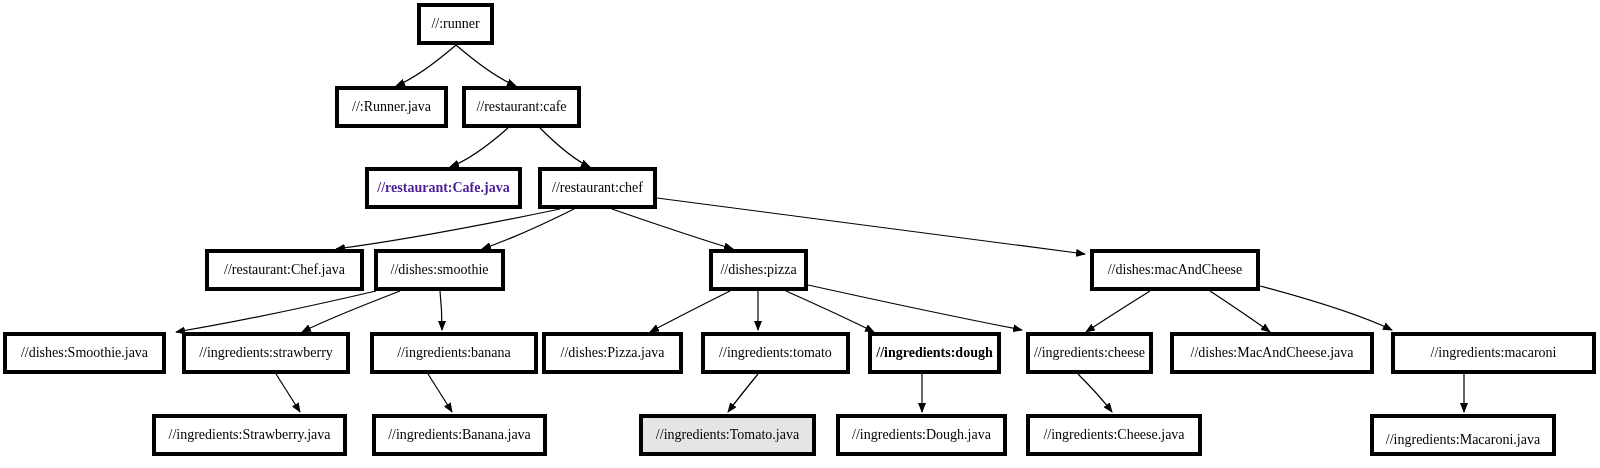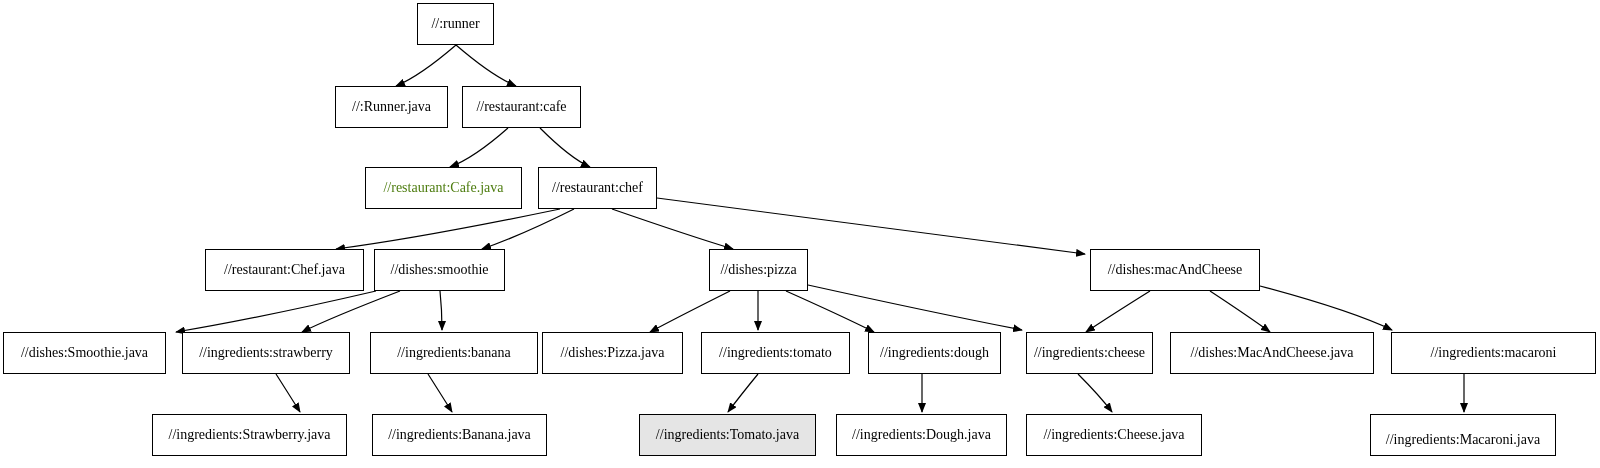--- a/index.html
+++ b/index.html
@@ -26,21 +26,21 @@
   #node-layer {
     position: absolute;
     left: 0;
     top: 0;
     width: 1600px;
     height: 468px;
   }
   .node {
     position: absolute;
     box-sizing: border-box;
-    border: 1px solid #fca5a5;
+    border: 4px solid #fca5a5;
     background: #ffffff;
     display: flex;
     align-items: center;
     justify-content: center;
     overflow: hidden;
   }
   .node-label {
     font-family: "Liberation Serif", "DejaVu Serif", serif;
     font-size: 14px;
     line-height: 14px;
@@ -90,21 +90,21 @@
       <div class="node" style="left: 417px; top: 3px; width: 77px; height: 42px; background: rgb(255, 255, 255); border-color: rgb(0, 0, 0);">
         <span class="node-label" style="color: rgb(0, 0, 0);">//:runner</span>
       </div>
       <div class="node" style="left: 335px; top: 86px; width: 113px; height: 42px; background: rgb(255, 255, 255); border-color: rgb(0, 0, 0);">
         <span class="node-label" style="color: rgb(0, 0, 0);">//:Runner.java</span>
       </div>
       <div class="node" style="left: 462px; top: 86px; width: 119px; height: 42px; background: rgb(255, 255, 255); border-color: rgb(0, 0, 0);">
         <span class="node-label" style="color: rgb(0, 0, 0);">//restaurant:cafe</span>
       </div>
       <div class="node" style="left: 365px; top: 167px; width: 157px; height: 42px; background: rgb(255, 255, 255); border-color: rgb(0, 0, 0);">
-        <span class="node-label" style="color: #4d7c0f;">//restaurant:Cafe.java</span>
+        <span class="node-label" style="color: #4c1d95; font-weight: bold;">//restaurant:Cafe.java</span>
       </div>
       <div class="node" style="left: 538px; top: 167px; width: 119px; height: 42px; background: rgb(255, 255, 255); border-color: rgb(0, 0, 0);">
         <span class="node-label" style="color: rgb(0, 0, 0);">//restaurant:chef</span>
       </div>
       <div class="node" style="left: 205px; top: 249px; width: 159px; height: 42px; background: rgb(255, 255, 255); border-color: rgb(0, 0, 0);">
         <span class="node-label" style="color: rgb(0, 0, 0);">//restaurant:Chef.java</span>
       </div>
       <div class="node" style="left: 374px; top: 249px; width: 131px; height: 42px; background: rgb(255, 255, 255); border-color: rgb(0, 0, 0);">
         <span class="node-label" style="color: rgb(0, 0, 0);">//dishes:smoothie</span>
       </div>
@@ -123,21 +123,21 @@
       <div class="node" style="left: 370px; top: 332px; width: 168px; height: 42px; background: rgb(255, 255, 255); border-color: rgb(0, 0, 0);">
         <span class="node-label" style="color: rgb(0, 0, 0);">//ingredients:banana</span>
       </div>
       <div class="node" style="left: 542px; top: 332px; width: 141px; height: 42px; background: rgb(255, 255, 255); border-color: rgb(0, 0, 0);">
         <span class="node-label" style="color: rgb(0, 0, 0);">//dishes:Pizza.java</span>
       </div>
       <div class="node" style="left: 701px; top: 332px; width: 149px; height: 42px; background: rgb(255, 255, 255); border-color: rgb(0, 0, 0);">
         <span class="node-label" style="color: rgb(0, 0, 0); text-align: center;">//ingredients:tomato</span>
       </div>
       <div class="node" style="left: 868px; top: 332px; width: 133px; height: 42px; background: rgb(255, 255, 255); border-color: rgb(0, 0, 0);">
-        <span class="node-label" style="color: rgb(0, 0, 0);">//ingredients:dough</span>
+        <span class="node-label" style="color: rgb(0, 0, 0); font-weight: bold;">//ingredients:dough</span>
       </div>
       <div class="node" style="left: 1026px; top: 332px; width: 127px; height: 42px; background: rgb(255, 255, 255); border-color: rgb(0, 0, 0);">
         <span class="node-label" style="color: rgb(0, 0, 0);">//ingredients:cheese</span>
       </div>
       <div class="node" style="left: 1391px; top: 332px; width: 205px; height: 42px; background: rgb(255, 255, 255); border-color: rgb(0, 0, 0);">
         <span class="node-label" style="color: rgb(0, 0, 0);">//ingredients:macaroni</span>
       </div>
       <div class="node" style="left: 1170px; top: 332px; width: 204px; height: 42px; background: rgb(255, 255, 255); border-color: rgb(0, 0, 0);">
         <span class="node-label" style="color: rgb(0, 0, 0);">//dishes:MacAndCheese.java</span>
       </div>

